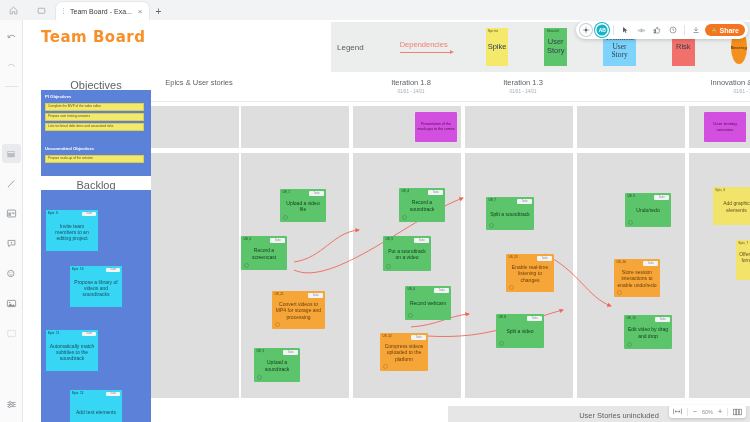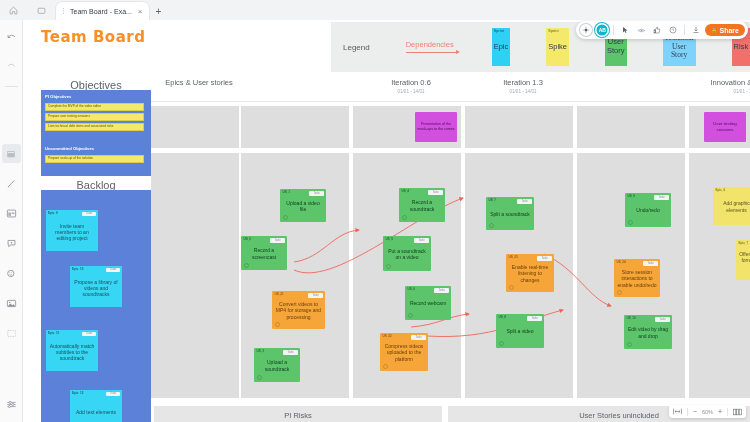--- a/index.html
+++ b/index.html
@@ -58,21 +58,21 @@
 
   .board-title {
     position: absolute; left: 18px; top: 8px;
     font-size: 15px; font-weight: bold; color: #f79028;
     font-family: "DejaVu Sans", sans-serif; letter-spacing: 0.5px;
   }
 
   
   .legend {
     position: absolute; left: 308px; top: 2px; width: 420px; height: 50px;
-    background: #eceded; display: flex; align-items: center; padding-left: 12px; gap: 32px;
+    background: #eceded; display: flex; align-items: center; padding-left: 6px; gap: 32px;
   }
   .legend-label { font-size: 8px; color: #5a5a5a; margin-right: 4px; }
   .dep-group { width: 56px; margin-right: 6px; }
   .dep-text { font-size: 7.5px; color: #ef8174; text-align:center; margin-bottom: 1px;}
   .dep-arrow { position: relative; height: 5px; }
   .dep-arrow .line { position:absolute; left:0; top:2px; width: 50px; height:1px; background:#ef8174;}
   .dep-arrow .head { position:absolute; left:50px; top:0.5px; width:0; height:0;
     border-left: 4px solid #ef8174; border-top: 2px solid transparent; border-bottom: 2px solid transparent;}
   .lg-card {
     width: 52px; height: 38px; margin-right: 4px; position: relative;
@@ -279,24 +279,20 @@
     <div class="legend">
       <span class="legend-label">Legend</span>
       <div class="dep-group">
         <div class="dep-text">Dependencies</div>
         <div class="dep-arrow">
           <div class="line"></div>
             <div class="head"></div>
         </div>
       </div>
 
-      <div class="lg-card" style="background:#2fd0f5;">
-        <span class="corner">Sprint</span>
-        <span>Epic</span>
-      </div>
       <div class="lg-card" style="background:#f5e96b;">
         <span class="corner">Sprint</span>
         <span>Spike</span>
       </div>
       <div class="lg-card" style="background:#5cc56c;">
         <span class="corner">Should</span>
         <span>User Story</span>
       </div>
       <div class="lg-card" style="background:#7dd3fc;font-family:Liberation Serif, serif;">
         <span>Technical User Story</span>
@@ -351,21 +347,21 @@
         <span style="font-size:5px;">🔒</span>
         <span>Share</span>
       </div>
     </div>
 
     <div class="col-headers">
       <div class="col-h" style="left:128px; width:88px; top:0;">
         <div class="t">Epics &amp; User stories</div>
       </div>
       <div class="col-h" style="left:328px; width:112px; top:0;">
-        <div class="t">Iteration 0.6</div>
+        <div class="t">Iteration 1.8</div>
         <div class="d">01/01 - 14/01</div>
       </div>
       <div class="col-h" style="left:440px; width:112px; top:0;">
         <div class="t">Iteration 1.3</div>
         <div class="d">01/01 - 14/01</div>
       </div>
       <div class="col-h" style="left:664px; width:112px; top:0;">
         <div class="t">Innovation &amp; Planning</div>
         <div class="d">01/01 - 14/01</div>
       </div>
@@ -540,23 +536,20 @@
         <span class="tag">Todo</span>
         <span>Automatically match subtitles to the soundtrack</span>
       </div>
       <div class="note-cyan" style="left:29px; top:200px; width:52px; height:41px;">
         <span class="hid">Epic_12</span>
         <span class="tag">Todo</span>
         <span>Add text elements</span>
       </div>
     </div>
 
-    <div class="bframe" style="left:131px; top:386px; width:288px; height:16px;">
-      <div class="bt">PI Risks</div>
-    </div>
 
     <div class="bframe" style="left:425px; top:386px; width:342px; height:16px;">
       <div class="bt">User Stories unincluded</div>
     </div>
 
     <div class="zoom-ctl">
       <div class="zi">
         <svg width="9" height="7" viewBox="0 0 16 12">
             <path d="M1 1 V11 M15 1 V11 M3.5 6 H12.5 M3.5 6 L6 3.6 M3.5 6 L6 8.4 M12.5 6 L10 3.6 M12.5 6 L10 8.4" stroke="#6b7077" stroke-width="1.1" fill="none"></path>
           </svg>

